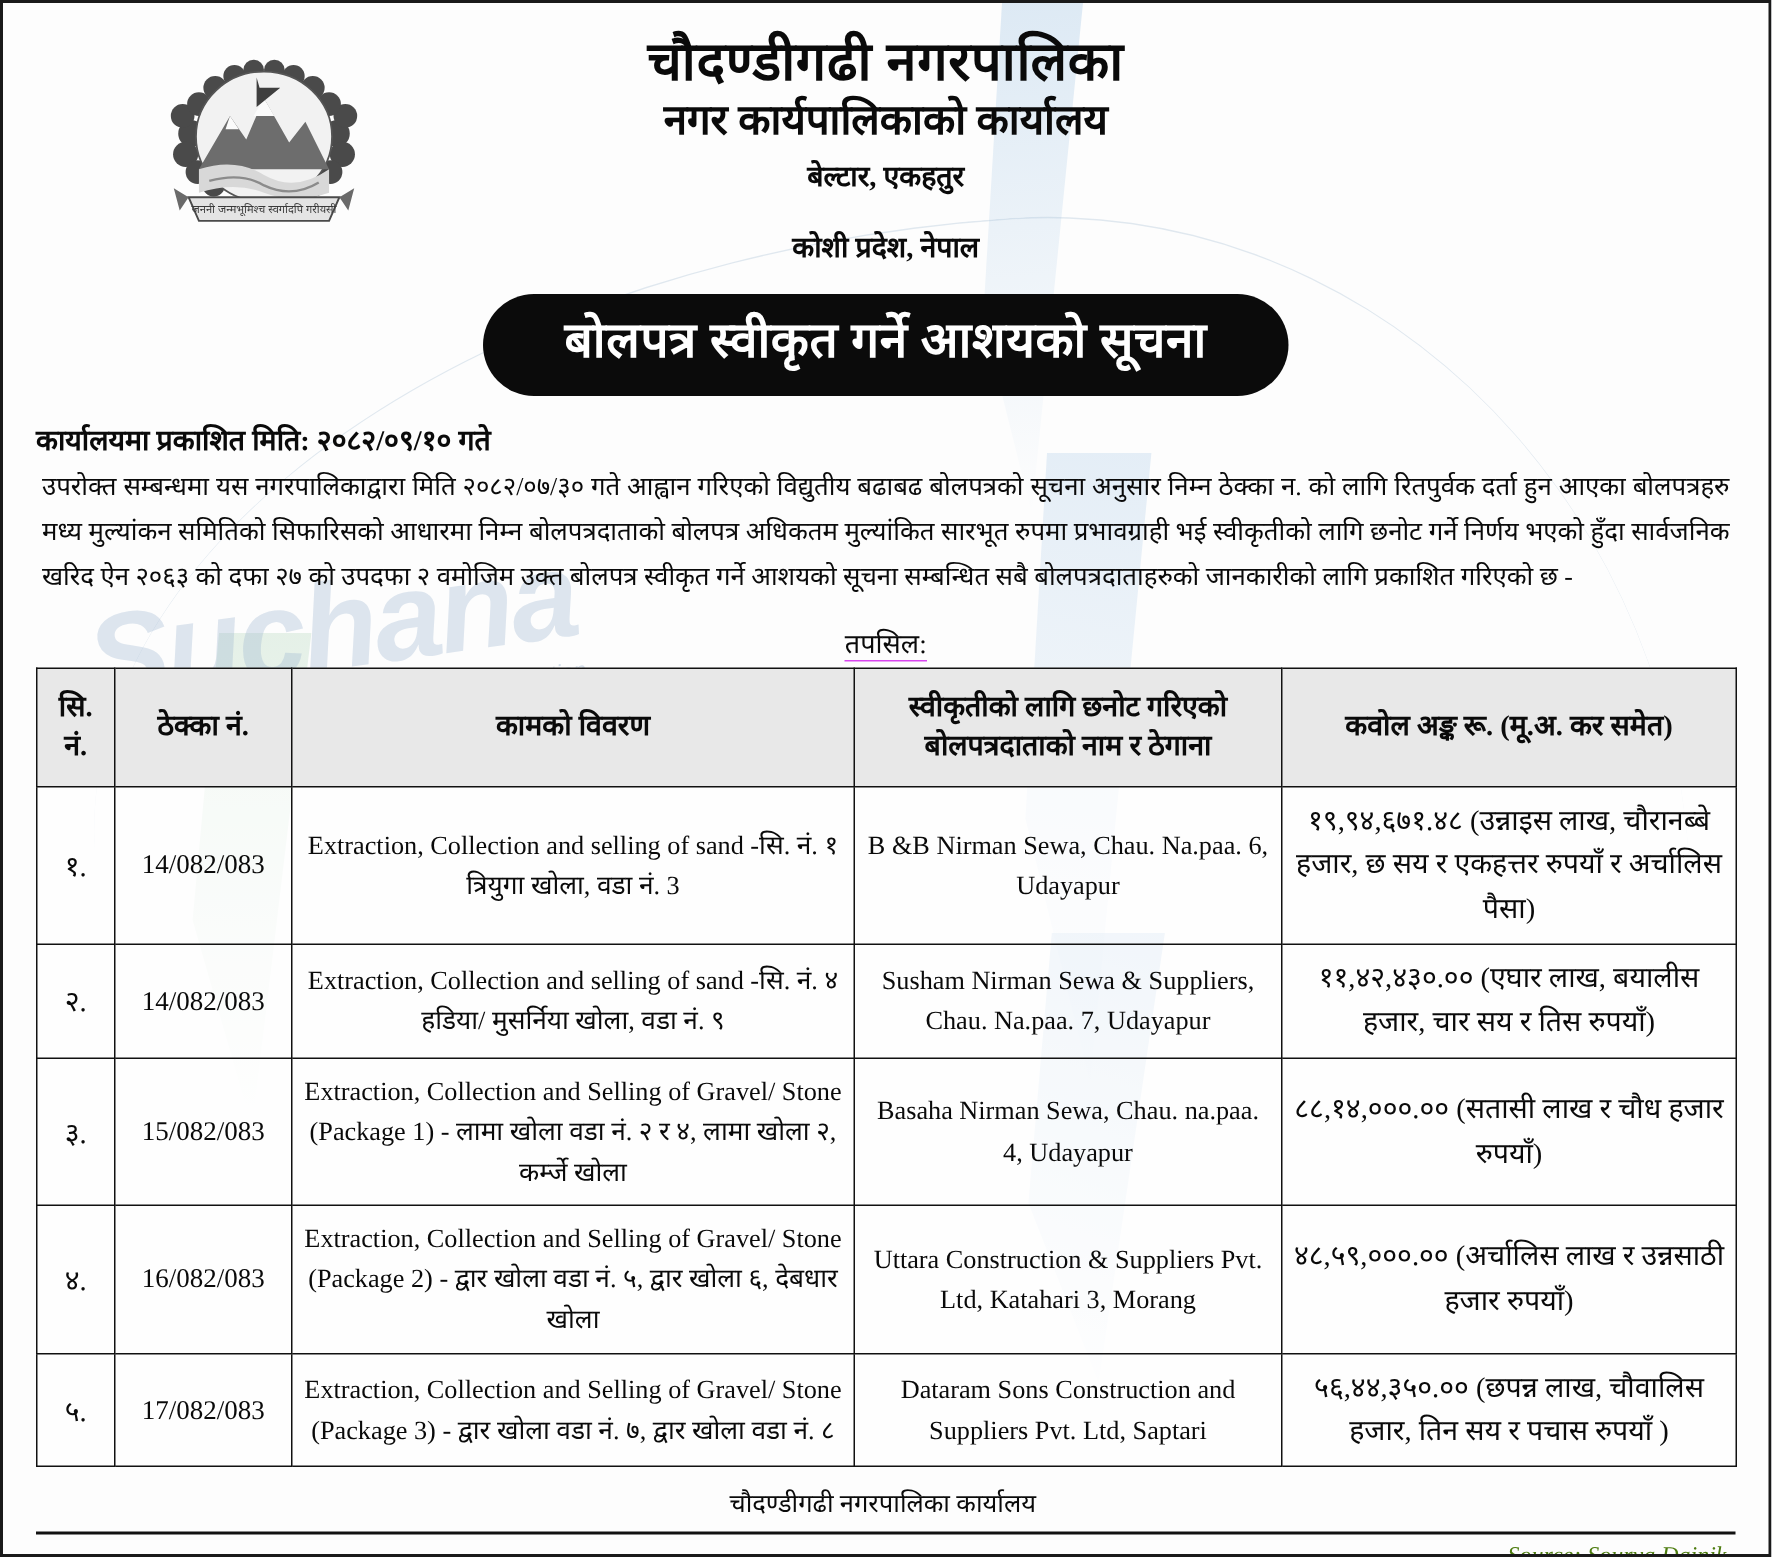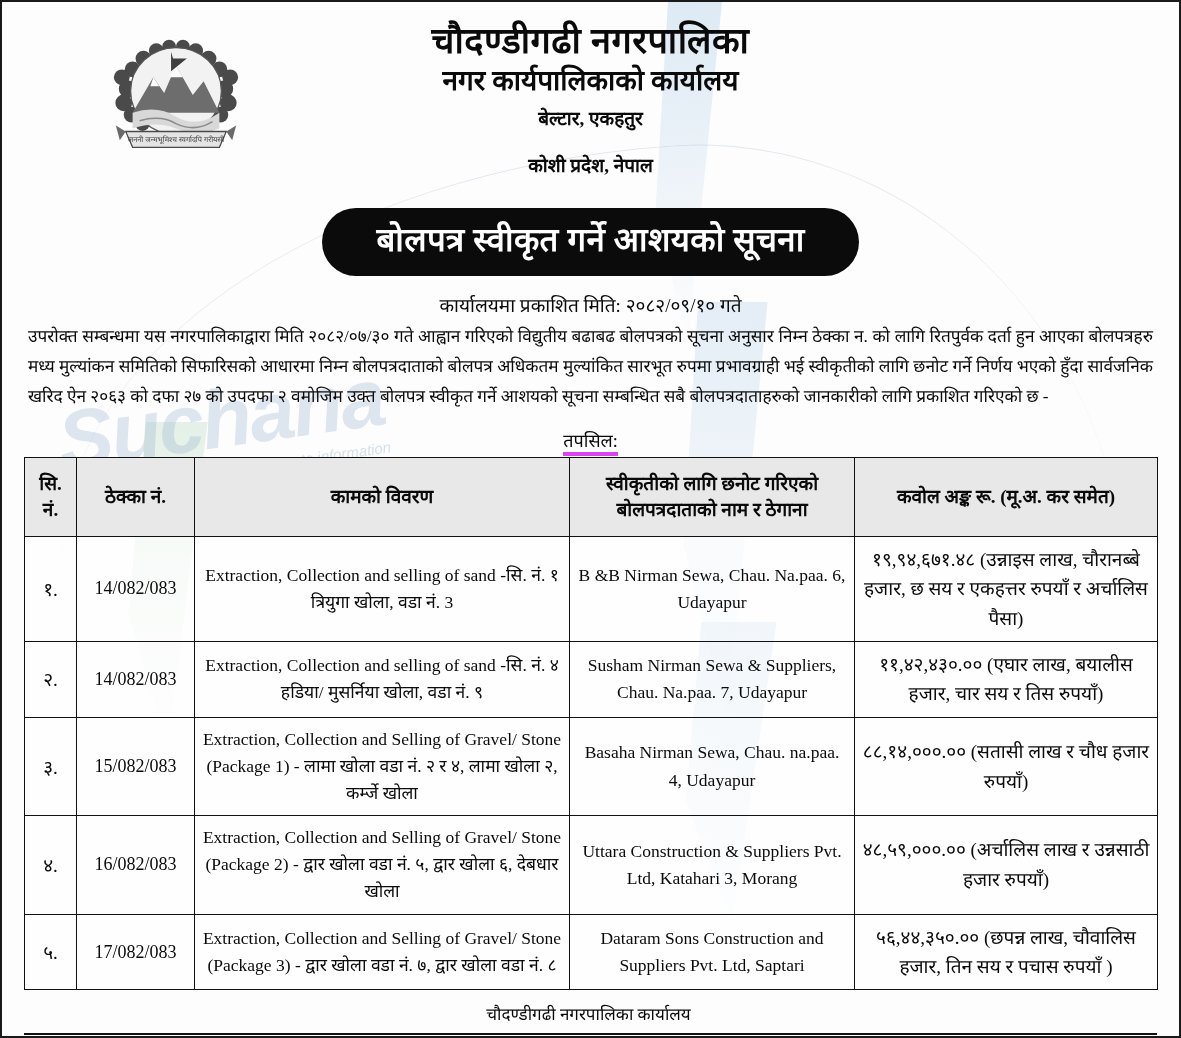--- a/index.html
+++ b/index.html
@@ -132,26 +132,25 @@
   .title-banner {
     background: #0b0b0b;
     color: #ffffff;
     border-radius: 34px;
     padding: 11px 54px 15px 54px;
     font-size: 33px;
     font-weight: bold;
     letter-spacing: 0.4px;
     line-height: 1.3;
     white-space: nowrap;
-    margin-top: 12px;
   }
   .pub-date {
-    text-align: center;
+    text-align: left;
     font-size: 19px;
-    font-weight: normal;
+    font-weight: bold;
     margin-top: 16px;
   }
 
   
   .body-para {
     margin-top: 4px;
     font-size: 17.2px;
     line-height: 1.72;
     text-align: justify;
     text-justify: inter-word;
@@ -159,21 +158,21 @@
   }
 
   
   .tapasil {
     text-align: center;
     font-size: 18px;
     margin-top: 6px;
     margin-bottom: 5px;
   }
   .tapasil span {
-    border-bottom: 4px solid #d946ef;
+    border-bottom: 1px solid #d946ef;
     padding-bottom: 1px;
   }
 
   
   table.notice {
     width: 100%;
     border-collapse: collapse;
     table-layout: fixed;
     background: rgba(255,255,255,0.55);
   }

